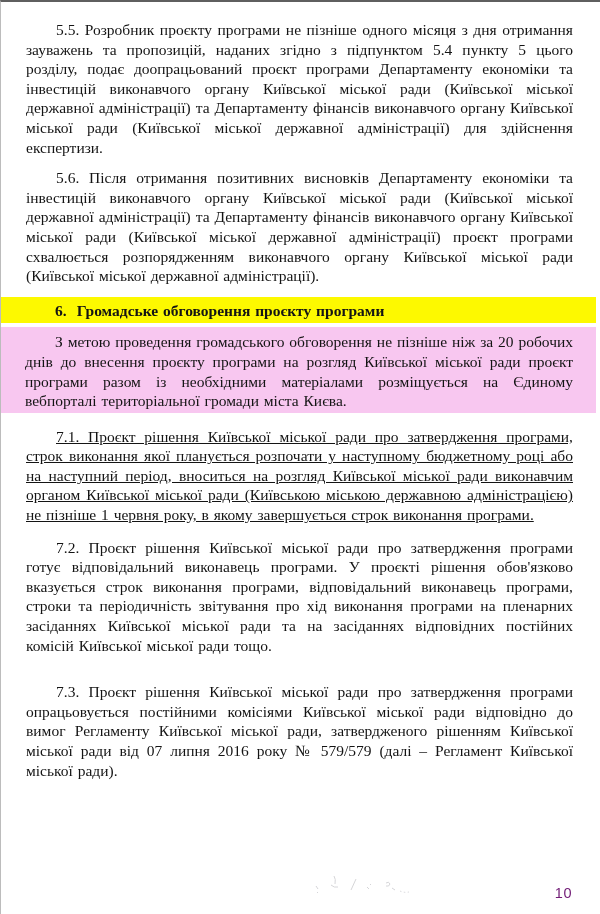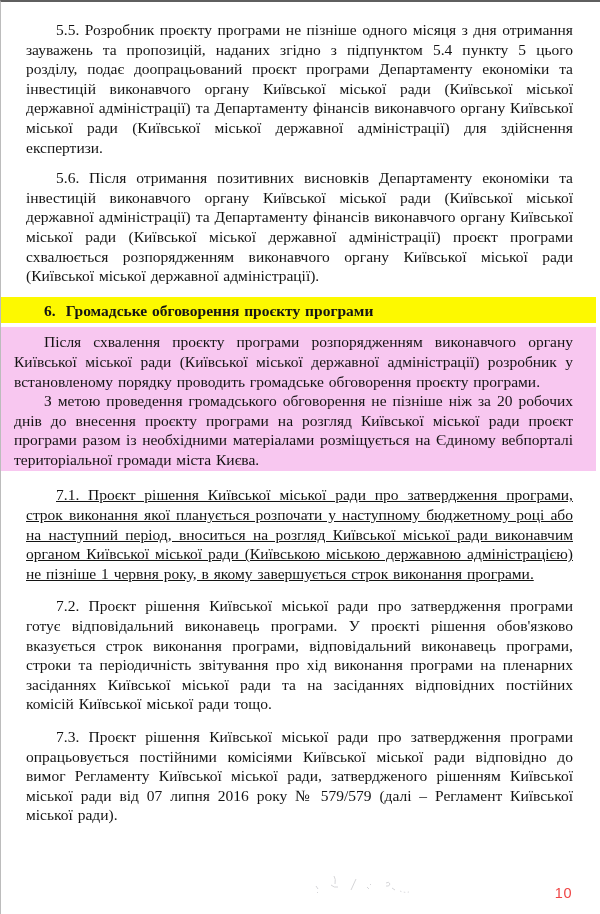--- a/index.html
+++ b/index.html
@@ -24,72 +24,71 @@
     line-height:19.6px;
     text-align:justify;
     text-indent:30px;
     word-spacing:1px;
   }
   .bold{font-weight:bold;}
   .numgap{display:inline-block;width:10px;}
   .band{
     margin-left:-25px;
     margin-right:-23px;
-    padding-left:13px;
+    padding-left:24px;
     padding-right:23px;
   }
   .band-yellow{
     background:var(--highlight-yellow,#fdf900);
     margin-top:2px;
     margin-bottom:4px;
     padding-top:4px;
     padding-bottom:3px;
   }
   .band-yellow .para{margin-bottom:0;}
   .band-pink{
     background:var(--highlight-pink,#f8c7f0);
     padding-top:5px;
     padding-bottom:2px;
     margin-bottom:14px;
   }
   .band-pink .para{margin-bottom:0;}
   .heading-7{margin-top:2px;margin-bottom:14px;}
   .p71{margin-bottom:13px;text-decoration:underline;}
-  .p72{margin-bottom:13px;}
+  .p72{margin-bottom:27px;}
   .handwritten{
     position:absolute;
     left:303px;top:868px;
     width:130px;height:30px;
     opacity:.75;
   }
   .page-number{
     position:absolute;
     right:28px;bottom:13px;
     font-family:"Liberation Sans","DejaVu Sans",sans-serif;
     font-size:14.5px;
-    color:#ef4444;
+    color:#701a75;
     letter-spacing:.5px;
   }
 </style>
 </head>
 <body>
 
 <div class="page">
   <div class="content">
 
     <p class="para">5.5.  Розробник проєкту програми не пізніше одного місяця з дня отримання зауважень та пропозицій, наданих згідно з підпунктом 5.4 пункту 5 цього розділу, подає доопрацьований проєкт програми Департаменту економіки та інвестицій виконавчого органу Київської міської ради (Київської міської державної адміністрації) та Департаменту фінансів виконавчого органу Київської міської ради (Київської міської державної адміністрації) для здійснення експертизи.</p>
 
     <p class="para">5.6.  Після отримання позитивних висновків Департаменту економіки та інвестицій виконавчого органу Київської міської ради (Київської міської державної адміністрації) та Департаменту фінансів виконавчого органу Київської міської ради (Київської міської державної адміністрації) проєкт програми схвалюється розпорядженням виконавчого органу Київської міської ради (Київської міської державної адміністрації).</p>
 
     <div class="band band-yellow">
       <p class="para bold"><span>6.</span><span class="numgap"></span><span>Громадське обговорення проєкту програми</span></p>
     </div>
 
     <div class="band band-pink">
-      <p class="para">Після схвалення проєкту програми розпорядженням виконавчого органу Київської міської ради (Київської міської державної адміністрації) розробник у встановленому порядку проводить громадське обговорення проєкту програми.</p>
       <p class="para">З метою проведення громадського обговорення не пізніше ніж за 20 робочих днів до внесення проєкту програми на розгляд Київської міської ради проєкт програми разом із необхідними матеріалами розміщується на Єдиному вебпорталі територіальної громади міста Києва.</p>
     </div>
 
 
     <p class="para p71">7.1.  Проєкт рішення Київської міської ради про затвердження програми, строк виконання якої планується розпочати у наступному бюджетному році або на наступний період, вноситься на розгляд Київської міської ради виконавчим органом Київської міської ради (Київською міською державною адміністрацією) не пізніше 1 червня року, в якому завершується строк виконання програми.</p>
 
     <p class="para p72">7.2.  Проєкт рішення Київської міської ради про затвердження програми готує відповідальний виконавець програми. У проєкті рішення обов'язково вказується строк виконання програми, відповідальний виконавець програми, строки та періодичність звітування про хід виконання програми на пленарних засіданнях Київської міської ради та на засіданнях відповідних постійних комісій Київської міської ради тощо.</p>
 
     <p class="para">7.3.  Проєкт рішення Київської міської ради про затвердження програми опрацьовується постійними комісіями Київської міської ради відповідно до вимог Регламенту Київської міської ради, затвердженого рішенням Київської міської ради від 07 липня 2016 року № 579/579 (далі – Регламент Київської міської ради).</p>
 

